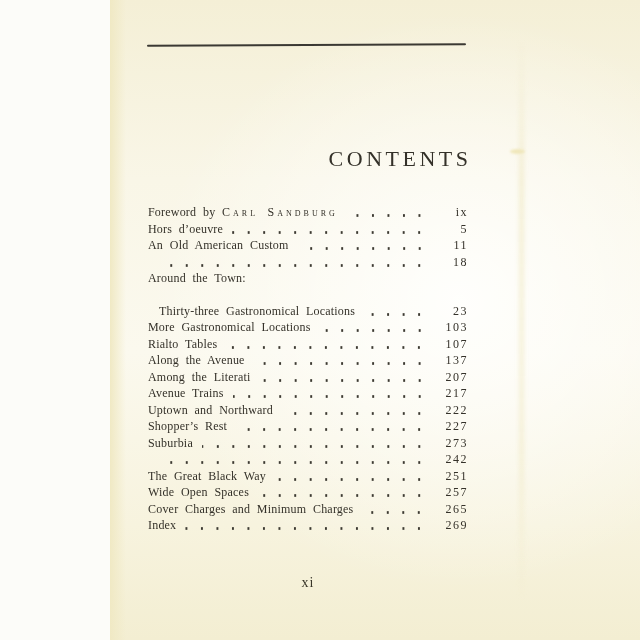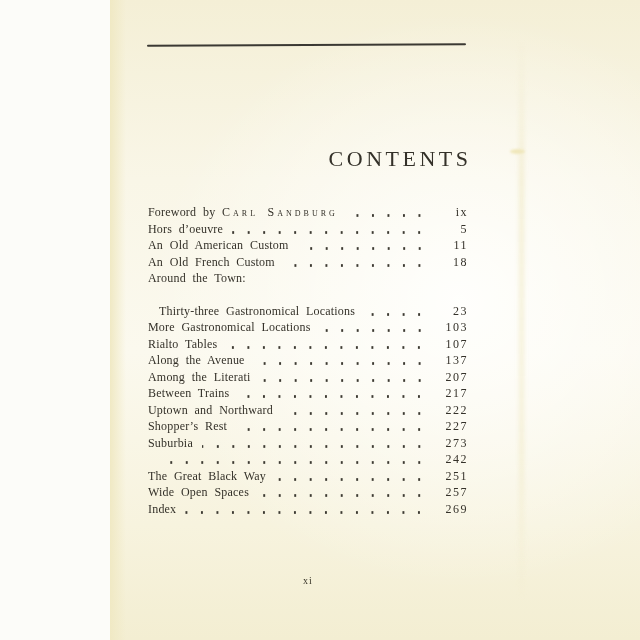--- a/index.html
+++ b/index.html
@@ -43,21 +43,21 @@
   .row .t{flex:0 0 auto;}
   .smallcaps{font-variant:small-caps;letter-spacing:3px;}
   .leader{
     flex:1 1 auto;align-self:flex-end;height:3px;margin:0 7px 3.5px 9px;
     background-image:radial-gradient(circle,#3c3931 1.05px,rgba(0,0,0,0) 1.45px);
     background-size:15.5px 3px;background-repeat:repeat-x;background-position:right center;
   }
   .pg{flex:0 0 auto;min-width:34px;text-align:right;letter-spacing:1.5px;}
   .folio{
     position:absolute;left:38px;top:575px;width:320px;text-align:center;
-    font-size:10px;letter-spacing:1px;color:#393629;
+    font-size:14px;letter-spacing:1px;color:#393629;
   }
   
   .stain{
     position:absolute;left:400px;top:149px;width:15px;height:5px;
     background:#efe5b4;border-radius:50%;filter:blur(1.2px);opacity:.85;
   }
   .curl{
     position:absolute;left:409px;top:40px;width:5px;height:560px;
     background:linear-gradient(180deg,rgba(240,233,195,0),rgba(238,230,188,.55) 25%,rgba(238,230,188,.45) 75%,rgba(240,233,195,0));
     filter:blur(2px);
@@ -82,21 +82,20 @@
           <span class="t">Hors d’oeuvre</span>
           <div class="leader"></div>
           <span class="pg">5</span>
         </div>
         <div class="row">
           <span class="t">An Old American Custom</span>
           <div class="leader"></div>
           <span class="pg">11</span>
         </div>
         <div class="row">
-          <span class="t">An Old French Custom</span>
           <div class="leader"></div>
           <span class="pg">18</span>
         </div>
         <div class="row">
           <span class="t">Around the Town:</span>
         </div>
         <div class="row indent">
           <span class="t">Thirty-three Gastronomical Locations</span>
           <div class="leader"></div>
           <span class="pg">23</span>
@@ -115,21 +114,21 @@
           <span class="t">Along the Avenue</span>
           <div class="leader"></div>
           <span class="pg">137</span>
         </div>
         <div class="row">
           <span class="t">Among the Literati</span>
           <div class="leader"></div>
           <span class="pg">207</span>
         </div>
         <div class="row">
-          <span class="t">Between Trains</span>
+          <span class="t">Avenue Trains</span>
           <div class="leader"></div>
           <span class="pg">217</span>
         </div>
         <div class="row">
           <span class="t">Uptown and Northward</span>
           <div class="leader"></div>
           <span class="pg">222</span>
         </div>
         <div class="row">
           <span class="t">Shopper’s Rest</span>
@@ -149,20 +148,25 @@
           <span class="t">The Great Black Way</span>
           <div class="leader"></div>
           <span class="pg">251</span>
         </div>
         <div class="row">
           <span class="t">Wide Open Spaces</span>
           <div class="leader"></div>
           <span class="pg">257</span>
         </div>
         <div class="row">
+          <span class="t">Cover Charges and Minimum Charges</span>
+          <div class="leader"></div>
+          <span class="pg">265</span>
+        </div>
+        <div class="row">
           <span class="t">Index</span>
           <div class="leader"></div>
           <span class="pg">269</span>
         </div>
       </div>
     <div class="folio">xi</div>
     <div class="stain"></div>
     <div class="curl"></div>
   </div>
 </div>

